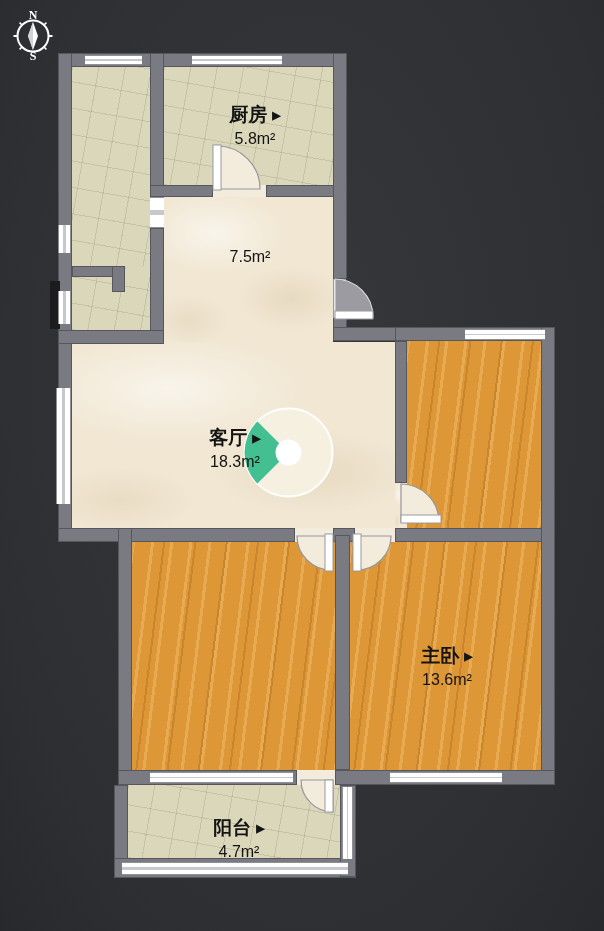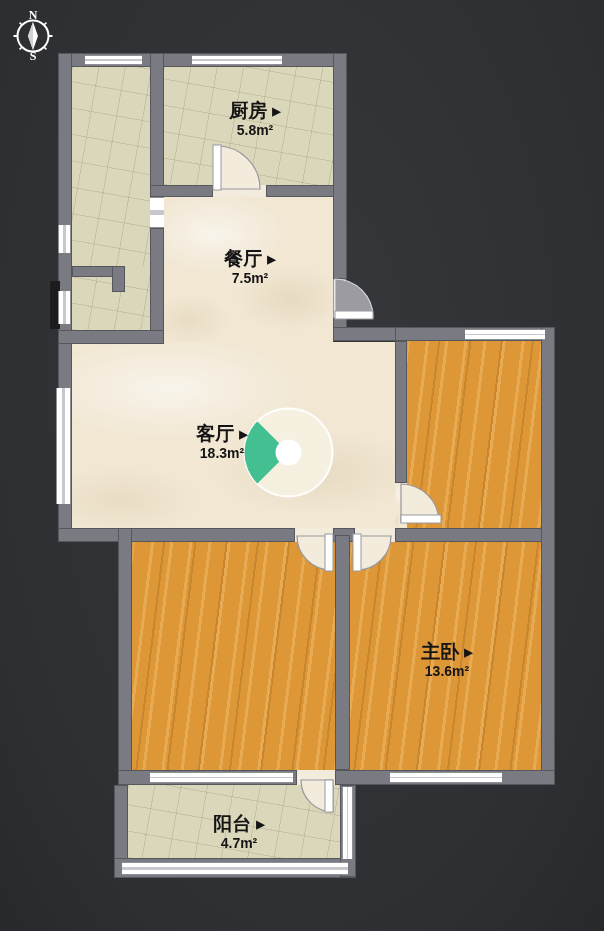--- a/index.html
+++ b/index.html
@@ -19,22 +19,22 @@
       radial-gradient(ellipse 40% 30% at 15% 85%, rgba(210,188,152,.25), transparent 60%);}
   .wood{background-color:var(--wood,#dd9737);
     background-image:
       repeating-linear-gradient(97deg, rgba(255,216,150,.30) 0 3px, transparent 3px 19px),
       repeating-linear-gradient(97deg, rgba(140,82,16,.25) 0 2px, transparent 2px 31px);}
   .win-h{background:linear-gradient(to bottom,#8f9096 0 1px,#ffffff 1px 42%,#c7c8ce 42% 58%,#ffffff 58% calc(100% - 1px),#8f9096 calc(100% - 1px) 100%);}
   .win-v{background:linear-gradient(to right,#8f9096 0 1px,#ffffff 1px 42%,#c7c8ce 42% 58%,#ffffff 58% calc(100% - 1px),#8f9096 calc(100% - 1px) 100%);}
   .sill{background:#ffffff;border:1px solid #9a9aa0;}
   .patch{background:#f3ecdc;}
   .label{position:absolute;text-align:center;color:#141414;z-index:30;cursor:pointer;}
-  .rname{font-size:19px;font-weight:bold;line-height:22px;white-space:nowrap;text-align:center;}
-  .rarea{font-size:14px;font-weight:bold;line-height:17px;white-space:nowrap;text-align:center;}
+  .rname{font-size:19px;font-weight:bold;line-height:29px;white-space:nowrap;text-align:center;}
+  .rarea{font-size:16px;font-weight:normal;line-height:17px;white-space:nowrap;text-align:center;}
   .arrow{font-size:11px;margin-left:5px;vertical-align:2px;}
   svg{display:block;}
 </style>
 </head>
 <body>
 
 <div id="stage">
 
   <div class="a tile" style="left:72px;top:67px;width:78px;height:200px"></div>
   <div class="a tile" style="left:164px;top:67px;width:169px;height:118px"></div>
@@ -123,24 +123,23 @@
     <circle cx="47.5" cy="47.5" r="44" fill="#f7f1e2" stroke="#ffffff" stroke-width="2" opacity="0.97"></circle>
     <path d="M47.5,47.5 L16.4,16.4 A44,44 0 0 0 16.4,78.6 Z" fill="#43bf92"></path>
     <circle cx="47.5" cy="47.5" r="13" fill="#ffffff"></circle>
   </svg>
 
   <div class="label" style="left:197px;top:100px;width:116px">
     <div class="rname"><span>厨房</span><span class="arrow">▶</span></div>
     <div class="rarea">5.8m²</div>
   </div>
   <div class="label" style="left:192px;top:248px;width:116px">
-    <div class="rname"><span>餐厅</span><span class="arrow">▶</span></div>
     <div class="rarea">7.5m²</div>
   </div>
-  <div class="label" style="left:164px;top:423px;width:116px">
+  <div class="label" style="left:177px;top:423px;width:116px">
     <div class="rname"><span>客厅</span><span class="arrow">▶</span></div>
     <div class="rarea">18.3m²</div>
   </div>
   <div class="label" style="left:389px;top:641px;width:116px">
     <div class="rname"><span>主卧</span><span class="arrow">▶</span></div>
     <div class="rarea">13.6m²</div>
   </div>
   <div class="label" style="left:181px;top:813px;width:116px">
     <div class="rname"><span>阳台</span><span class="arrow">▶</span></div>
     <div class="rarea">4.7m²</div>

